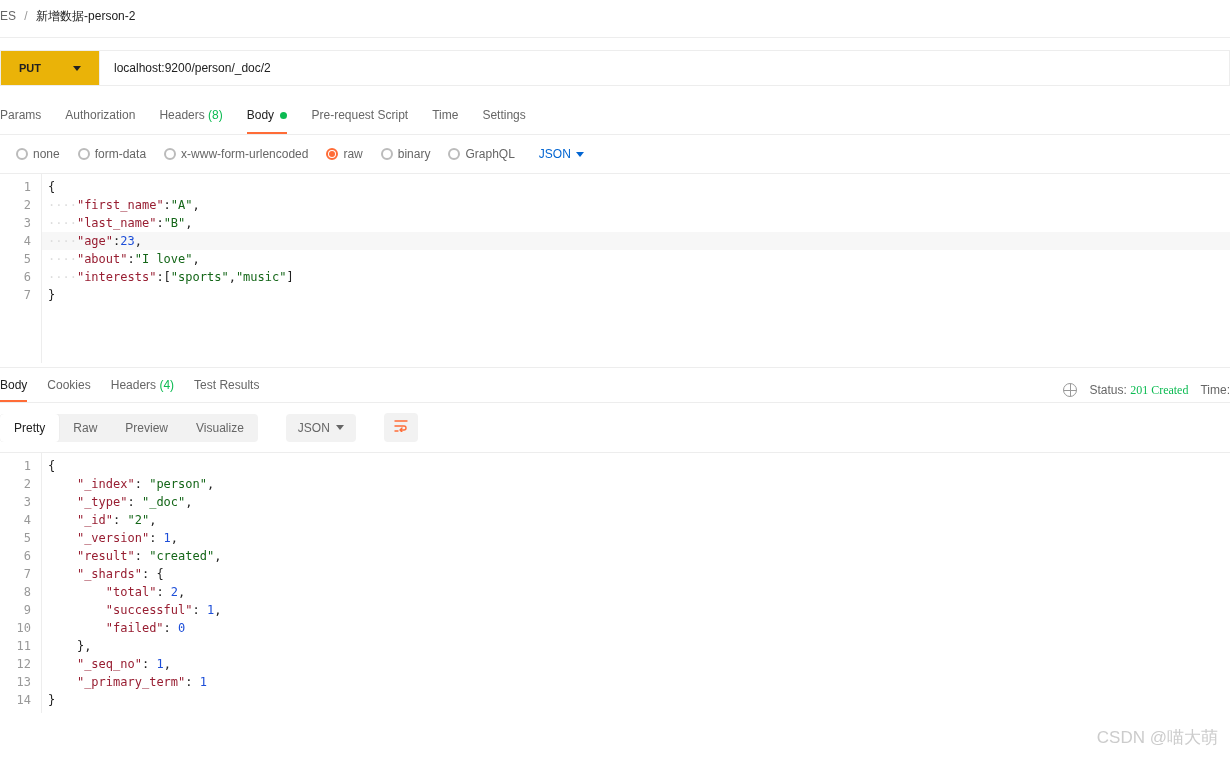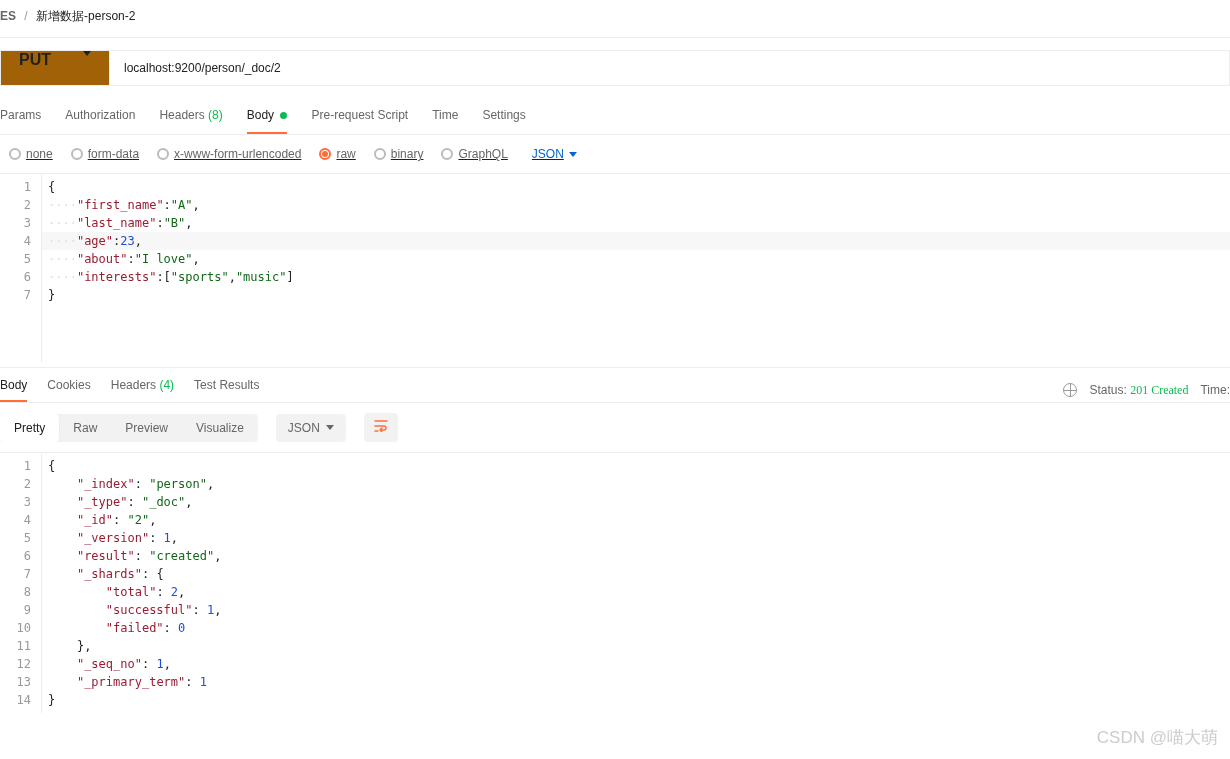--- a/index.html
+++ b/index.html
@@ -1,30 +1,30 @@
 <!DOCTYPE html>
 <html><head>
 <meta charset="utf-8">
 <style>
 * { margin: 0; padding: 0; box-sizing: border-box; }
 body { font-family: -apple-system, BlinkMacSystemFont, "Segoe UI", Arial, sans-serif; font-size: 12px; color: #212121; background: #fff; width: 1230px; }
 .breadcrumb { padding: 8px 0 12px 0; font-size: 12px; color: #666; }
-.breadcrumb a { color: #666; text-decoration: none; font-weight: bold; }
+.breadcrumb a { color: #666; text-decoration: none; }
 .breadcrumb .sep { margin: 0 5px; color: #999; }
 .breadcrumb .current { color: #212121; }
 .divider { border-bottom: 1px solid #ededed; }
 .url-bar { display: flex; align-items: stretch; margin: 12px 0; }
-.method-select { display: flex; padding: 0 18px; border: 1px solid #ededed; border-right: none; background: #a16207; font-size: 16px; font-weight: 600; color: #212121; cursor: pointer; gap: 32px; }
+.method-select { display: flex; align-items: center; padding: 0 18px; border: 1px solid #ededed; border-right: none; background: #eab308; font-size: 11px; font-weight: 600; color: #212121; cursor: pointer; gap: 32px; }
 .url-input { flex: 1; border: 1px solid #ededed; padding: 10px 14px; font-size: 12px; background: #fff; color: #212121; }
 .tabs { display: flex; gap: 24px; padding: 10px 0 0 0; align-items: flex-end; }
 .tab { padding: 0 0 10px 0; font-size: 12px; color: #666; cursor: pointer; border-bottom: 2px solid transparent; }
 .tab.active { color: #212121; border-bottom-color: #ff6c37; }
 .tab .count { color: #0cbb52; }
 .tab .dot-green { display: inline-block; width: 7px; height: 7px; border-radius: 50%; background: #0cbb52; margin-left: 3px; vertical-align: middle; }
-.body-types { display: flex; gap: 18px; padding: 12px 9px; align-items: center; text-decoration: underline; }
+.body-types { display: flex; gap: 18px; padding: 12px 16px; align-items: center; }
 .radio-item { display: flex; align-items: center; gap: 5px; font-size: 12px; color: #666; cursor: pointer; }
 .radio-circle { width: 12px; height: 12px; border-radius: 50%; border: 2px solid #bbb; display: inline-block; position: relative; }
 .radio-circle.selected { border-color: #ff6c37; }
 .radio-circle.selected::after { content: ''; position: absolute; width: 6px; height: 6px; border-radius: 50%; background: #ff6c37; top: 1px; left: 1px; }
 .format-select { color: #0265d2; font-size: 12px; cursor: pointer; display: flex; align-items: center; gap: 5px; margin-left: 6px; }
 .editor { display: flex; font-family: "Consolas", "Monaco", monospace; font-size: 12px; line-height: 18px; border-top: 1px solid #ededed; min-height: 190px; }
 .gutter { background: #fff; color: #999; text-align: right; padding: 4px 10px 4px 4px; user-select: none; border-right: 1px solid #ededed; min-width: 42px; }
 .gutter div { height: 18px; }
 .code { padding: 4px 0; flex: 1; }
 .code-line { height: 18px; white-space: pre; padding-left: 6px; }
@@ -37,21 +37,21 @@
 .response-bar { display: flex; justify-content: space-between; align-items: center; border-top: 1px solid #ededed; padding: 10px 0 0 0; margin-top: 4px; }
 .response-tabs { display: flex; gap: 20px; }
 .rtab { font-size: 12px; color: #666; cursor: pointer; padding-bottom: 8px; border-bottom: 2px solid transparent; }
 .rtab.active { color: #212121; border-bottom-color: #ff6c37; }
 .rtab .count { color: #0cbb52; }
 .response-meta { display: flex; gap: 12px; align-items: center; font-size: 12px; color: #666; }
 .response-meta .val { color: #0cbb52; font-family: Liberation Serif, serif; }
 .globe-icon { width: 14px; height: 14px; border: 1px solid #999; border-radius: 50%; position: relative; }
 .globe-icon::before { content: ''; position: absolute; top: 0; bottom: 0; left: 50%; width: 1px; background: #999; }
 .globe-icon::after { content: ''; position: absolute; left: 0; right: 0; top: 50%; height: 1px; background: #999; }
-.view-tabs { display: flex; align-items: center; gap: 6px; padding: 10px 0; border-top: 1px solid #ededed; }
+.view-tabs { display: flex; align-items: center; gap: 16px; padding: 10px 0; border-top: 1px solid #ededed; }
 .view-tab-group { display: flex; background: #f2f2f2; border-radius: 4px; overflow: hidden; }
 .view-tab { padding: 7px 14px; font-size: 12px; color: #666; cursor: pointer; }
 .view-tab.active { background: #fff; color: #212121; box-shadow: 0 0 0 1px #ededed; border-radius: 4px; }
 .format-pill { margin-left: 12px; padding: 7px 12px; font-size: 12px; color: #666; cursor: pointer; display: flex; align-items: center; gap: 6px; background: #f2f2f2; border-radius: 4px; }
 .action-btn { margin-left: 12px; padding: 7px 10px; cursor: pointer; color: #ff6c37; background: #f2f2f2; border-radius: 4px; }
 .chevron { display: inline-block; width: 0; height: 0; border-left: 4px solid transparent; border-right: 4px solid transparent; border-top: 5px solid currentColor; }
 .watermark { position: fixed; bottom: 10px; right: 12px; color: #ccc; font-size: 17px; }
 </style>
 </head>
 <body>

